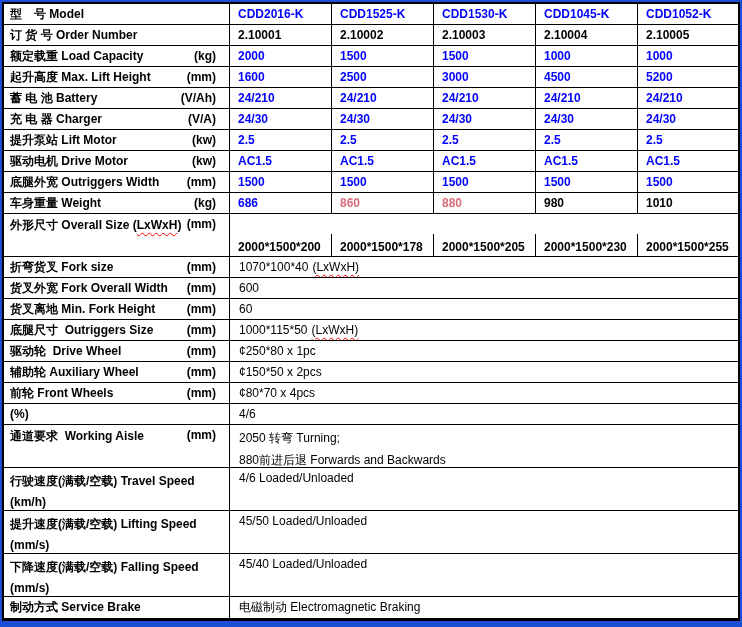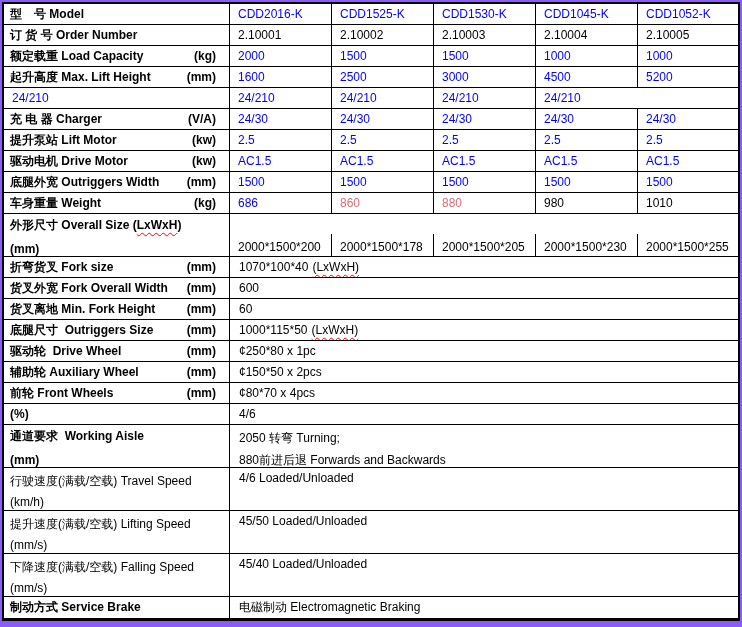--- a/index.html
+++ b/index.html
@@ -1,41 +1,41 @@
 <!DOCTYPE html>
 <html style="--blue: #0000FF; --red: #D96E7A; --border: #000000; --wavy: #FF0000;"><head>
 <meta charset="utf-8">
 <style>
   * { margin:0; padding:0; box-sizing:border-box; }
   html,body { background:#ffffff; width:742px; }
   body { font-family:"Liberation Sans","DejaVu Sans",sans-serif; font-size:12px; color:#000; }
-  .sheet { width:742px; height:627px; padding:2px; background:#8b5cf6; }
+  .sheet { width:742px; height:627px; padding:2px; background:#1d4ed8; }
   .spec-table {
     width:738px; border:2px solid var(--border,#000);
     border-bottom-width:3px; background:#fff;
   }
   .row { display:grid; border-bottom:1px solid var(--border,#000); }
   .row:last-child { border-bottom:none; }
   .row.grid   { grid-template-columns:226px 102px 102px 102px 102px 1fr; }
   .row.merged { grid-template-columns:226px 1fr; }
   .h1 { height:21px; }
   .h2 { height:43px; }
   .cell { display:flex; align-items:center; border-right:1px solid var(--border,#000); overflow:hidden; }
   .row .cell:last-child { border-right:none; }
   .lab { justify-content:space-between; padding:0 13px 0 6px; font-weight:700; }
   .lab .lt { white-space:pre; }
   .lab .un { font-weight:700; }
-  .val  { padding-left:8px; font-weight:400; }
+  .val  { padding-left:8px; font-weight:700; }
   .mval { padding-left:9px; font-weight:400; }
   .c-blue { color:var(--blue,#0000FF); }
   .c-red  { color:var(--red,#D96E7A); }
-  .top .cell { align-items:flex-start; padding-top:3px;flex-direction:column; }
+  .top .cell { align-items:flex-start; padding-top:3px; }
   .wrapv { word-break:break-all; line-height:20px; padding-right:6px;margin-top:20px; }
   .pre { white-space:pre-line; line-height:21.5px; }
-  .lab2 { display:block; font-weight:400; }
+  .lab2 { display:block; font-weight:700; }
   .lab.stack { display:block; padding-top:3px; line-height:21px; }
   .wavy { text-decoration:underline; text-decoration-style:wavy; text-decoration-color:var(--wavy,#FF0000); text-decoration-thickness:1px; text-underline-offset:3px; }
   .gap { margin-left:4px; }
 </style>
 </head>
 <body>
 
 <div class="sheet">
   <div class="spec-table">
 
@@ -81,20 +81,24 @@
         <span class="un">(mm)</span>
       </div>
       <div class="cell val c-blue">1600</div>
       <div class="cell val c-blue">2500</div>
       <div class="cell val c-blue">3000</div>
       <div class="cell val c-blue">4500</div>
       <div class="cell val c-blue">5200</div>
     </div>
 
     <div class="row grid h1">
+      <div class="cell lab">
+        <span class="lt">蓄 电 池 Battery</span>
+        <span class="un">(V/Ah)</span>
+      </div>
       <div class="cell val c-blue">24/210</div>
       <div class="cell val c-blue">24/210</div>
       <div class="cell val c-blue">24/210</div>
       <div class="cell val c-blue">24/210</div>
       <div class="cell val c-blue">24/210</div>
     </div>
 
     <div class="row grid h1">
       <div class="cell lab">
         <span class="lt">充 电 器 Charger</span>

